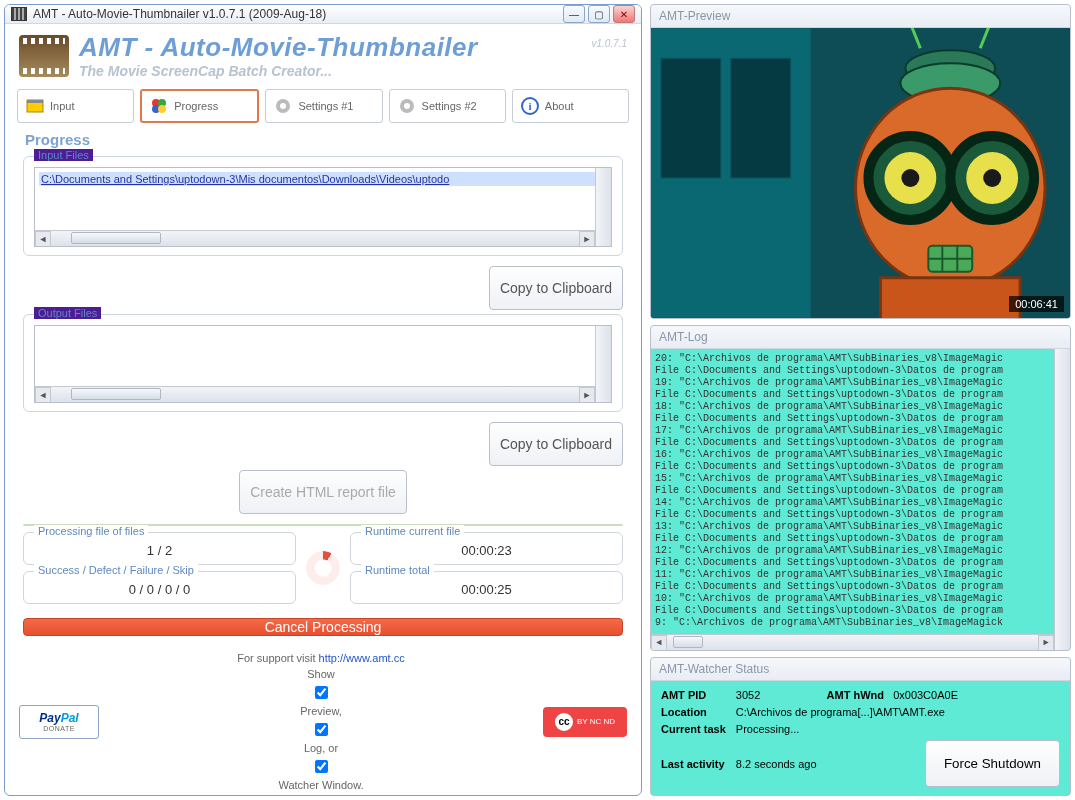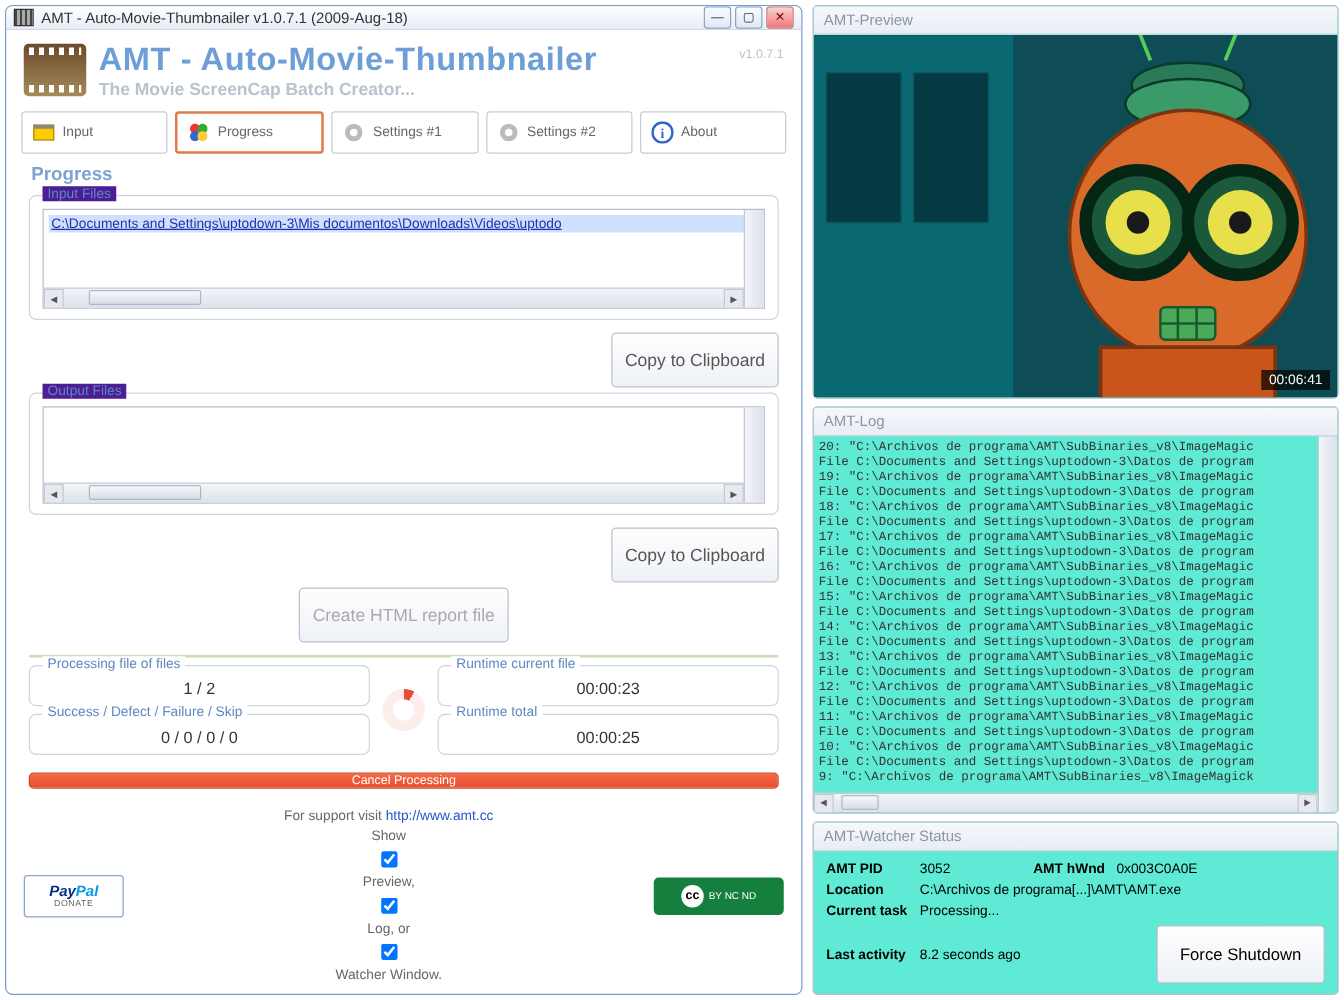--- a/index.html
+++ b/index.html
@@ -50,20 +50,21 @@
   font-size: 10px; color: #333;
   cursor: pointer;
 }
 .winbtn.close { background: linear-gradient(#f8d4d4,#e77); color:#800; border-color:#c77; }
 
 
 .banner {
   display: flex; align-items: center;
   padding: 8px 14px 2px 14px;
   gap: 10px;
+  font-style: italic;
 }
 .filmicon {
   width: 50px; height: 42px;
   background: linear-gradient(#6a4a2a, #a68b5a);
   border-radius: 4px;
   position: relative;
 }
 .filmicon::before, .filmicon::after {
   content:"";
   position:absolute; left:4px; right:4px; height:6px;
@@ -179,21 +180,21 @@
   mask: radial-gradient(circle, transparent 8px, #000 9px);
 }
 
 
 .cancelbtn {
   margin:14px 18px 10px 18px;
   height:44px;
   background:linear-gradient(#f46a47,#e84f2e);
   border:1px solid #c94426;
   border-radius:4px;
-  color:#fff; font-size:10px;
+  color:#fff; font-size:14px;
   display:flex; align-items:center; justify-content:center;
   cursor:pointer;
 }
 
 
 .footer {
   display:flex; align-items:center; gap:10px;
   padding:6px 14px 10px 14px;
   color:#666;
 }
@@ -203,21 +204,21 @@
   font-family:Arial; background:#fff;
 }
 .paypal .pp { font-weight:bold; font-style:italic; font-size:12px; }
 .paypal .pp .p1{color:#003087;} .paypal .pp .p2{color:#009cde;}
 .paypal .don { font-size:7px; letter-spacing:0.5px; }
 .footer-mid { flex:1; text-align:center; display:flex; flex-direction:column; gap:4px; align-items:center;}
 .footer-mid a { color:#2255cc; text-decoration:none; }
 .showrow { display:flex; gap:6px; align-items:center; font-size:11px;flex-direction:column; }
 .cb { width:13px; height:13px; }
 .cc-badge{
-  width:104px; height:30px; background:#15803d; border-radius:4px;
+  width:84px; height:30px; background:#ef4444; border-radius:4px;
   display:flex; align-items:center; justify-content:center;
   color:#fff; font-size:8px; gap:4px;
 }
 .cc-circ{width:18px;height:18px;border-radius:50%;background:#fff;color:#000;display:flex;align-items:center;justify-content:center;font-weight:bold;font-size:10px;}
 
 
 .panel {
   border:1px solid #b9c0cc;
   border-radius:4px;
   background:#5eead4;

